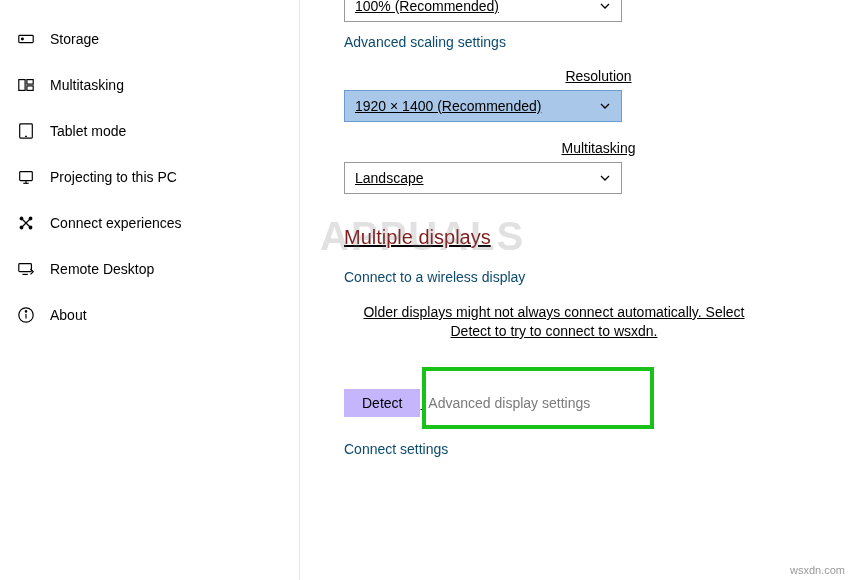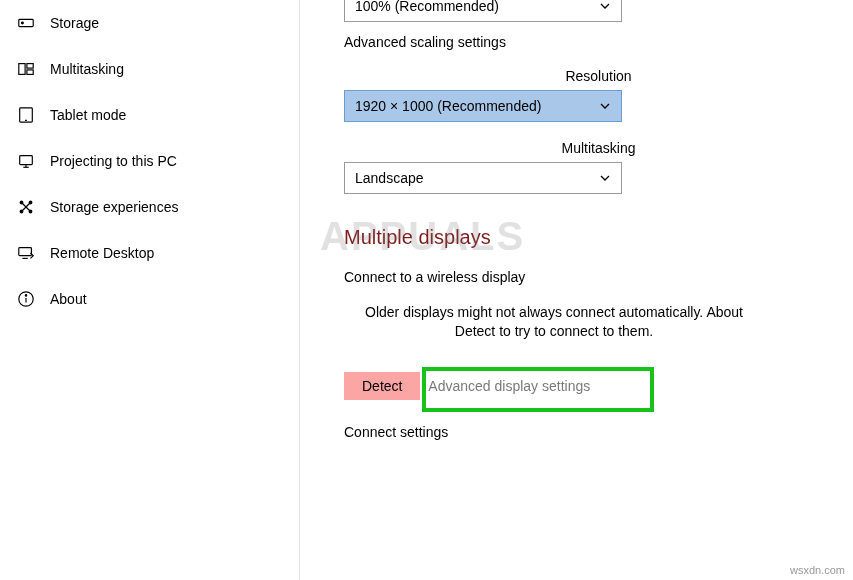--- a/index.html
+++ b/index.html
@@ -11,21 +11,21 @@
       width: 853px;
       height: 580px;
       overflow: hidden;
       position: relative;
     }
     .container { display: flex; height: 100%; }
     .sidebar {
       width: 300px;
       background: #fff;
       border-right: 1px solid #e5e5e5;
-      padding-top: 0;
+      padding-top: 16px;
     }
     .sidebar-item {
       display: flex;
       align-items: center;
       height: 46px;
       padding-left: 16px;
       cursor: pointer;
       color: #000;
     }
     .sidebar-icon {
@@ -35,20 +35,21 @@
       align-items: center;
       justify-content: center;
       flex-shrink: 0;
     }
     .sidebar-label { margin-left: 14px; font-size: 14px; }
     .main {
       flex: 1;
       padding-left: 44px;
       padding-top: 0;
       position: relative;
+      text-decoration: underline;
     }
     .dropdown {
       width: 278px;
       height: 32px;
       border: 1px solid #999;
       display: flex;
       align-items: center;
       justify-content: space-between;
       padding: 0 10px;
       font-size: 14px;
@@ -57,21 +58,21 @@
     }
     .dropdown.highlighted {
       background: #a9c7e8;
       border-color: #6a9bd1;
     }
     .chevron {
       width: 12px; height: 12px;
       display: flex; align-items: center; justify-content: center;
     }
     .link {
-      color: #000000;
+      color: #0c4a6e;
       font-size: 14px;
       cursor: pointer;
       display: inline-block;
     }
     .field-label {
       font-size: 14px;
       color: #000;
       margin-bottom: 6px;
     }
     .section-heading {
@@ -81,31 +82,31 @@
       margin-top: 32px;
       margin-bottom: 20px;
     }
     .body-text {
       font-size: 14px;
       color: #000;
       max-width: 420px;
       line-height: 1.35;
     }
     .btn {
-      background: #fca5a5;
+      background: #c4b5fd;
       border: none;
       padding: 6px 18px;
       font-size: 14px;
       cursor: pointer;
       margin-top: 7px;
     }
     .highlight-box {
       border: 4px solid #18c218;
       display: inline-block;
-      padding: 7px 60px 14px 2px;
+      padding: 24px 60px 14px 2px;
       margin-top: 26px;
       margin-left: -2px;
     }
     .muted-link {
       color: #7a7a7a;
       font-size: 14px;
     }
     .watermark {
       position: absolute;
       top: 214px;
@@ -180,21 +181,21 @@
       <span class="sidebar-icon">
         <svg viewBox="0 0 20 20" width="18" height="18">
             <circle cx="5" cy="5" r="1.5" fill="#000"></circle>
             <circle cx="15" cy="5" r="1.5" fill="#000"></circle>
             <circle cx="5" cy="15" r="1.5" fill="#000"></circle>
             <circle cx="15" cy="15" r="1.5" fill="#000"></circle>
             <line x1="5" y1="5" x2="15" y2="15"></line>
             <line x1="15" y1="5" x2="5" y2="15"></line>
           </svg>
       </span>
-      <span class="sidebar-label">Storage experiences</span>
+      <span class="sidebar-label">Connect experiences</span>
     </div>
 
     <div class="sidebar-item">
       <span class="sidebar-icon">
         <svg viewBox="0 0 20 20" width="18" height="18">
             <rect x="2" y="4" width="14" height="9" rx="1"></rect>
             <path d="M6 16 L12 16"></path>
             <path d="M15 10 L18 13 L15 16"></path>
           </svg>
       </span>
@@ -224,21 +225,21 @@
       </span>
     </div>
 
     <div class="gap-12">
       <span class="link">Advanced scaling settings</span>
     </div>
 
     <div class="gap-18">
       <div class="field-label">Resolution</div>
       <div class="dropdown highlighted">
-        <span>1920 × 1000 (Recommended)</span>
+        <span>1920 × 1400 (Recommended)</span>
         <span class="chevron">
           <svg viewBox="0 0 12 12" width="12" height="12">
               <path d="M2 4 L6 8 L10 4"></path>
             </svg>
         </span>
       </div>
     </div>
 
     <div class="gap-18">
       <div class="field-label">Multitasking</div>
@@ -251,21 +252,21 @@
         </span>
       </div>
     </div>
 
     <div class="section-heading">Multiple displays</div>
 
     <div>
       <span class="link">Connect to a wireless display</span>
     </div>
 
-    <div class="body-text gap-18">Older displays might not always connect automatically. About Detect to try to connect to them.</div>
+    <div class="body-text gap-18">Older displays might not always connect automatically. Select Detect to try to connect to wsxdn.</div>
 
     <button class="btn">Detect</button>
 
     <div class="highlight-box">
       <span class="muted-link">Advanced display settings</span>
     </div>
 
     <div class="gap-12">
       <span class="link">Connect settings</span>
     </div>

